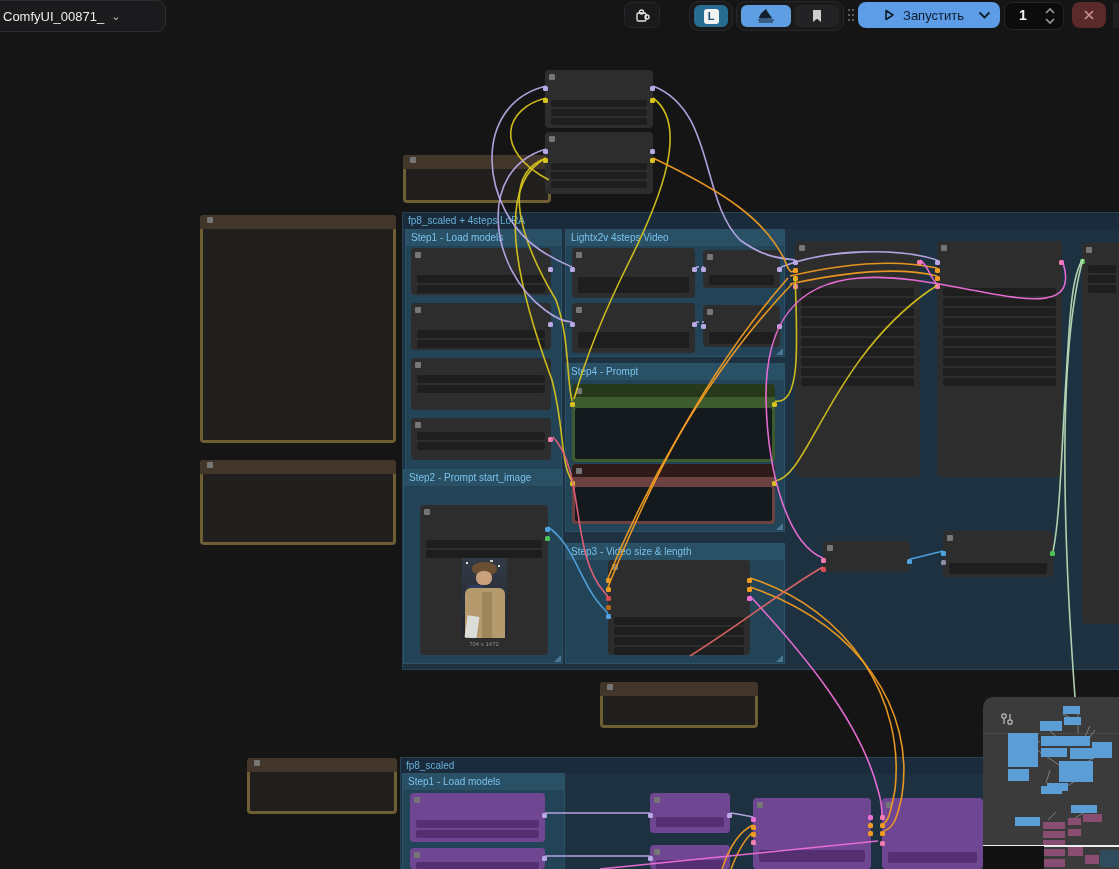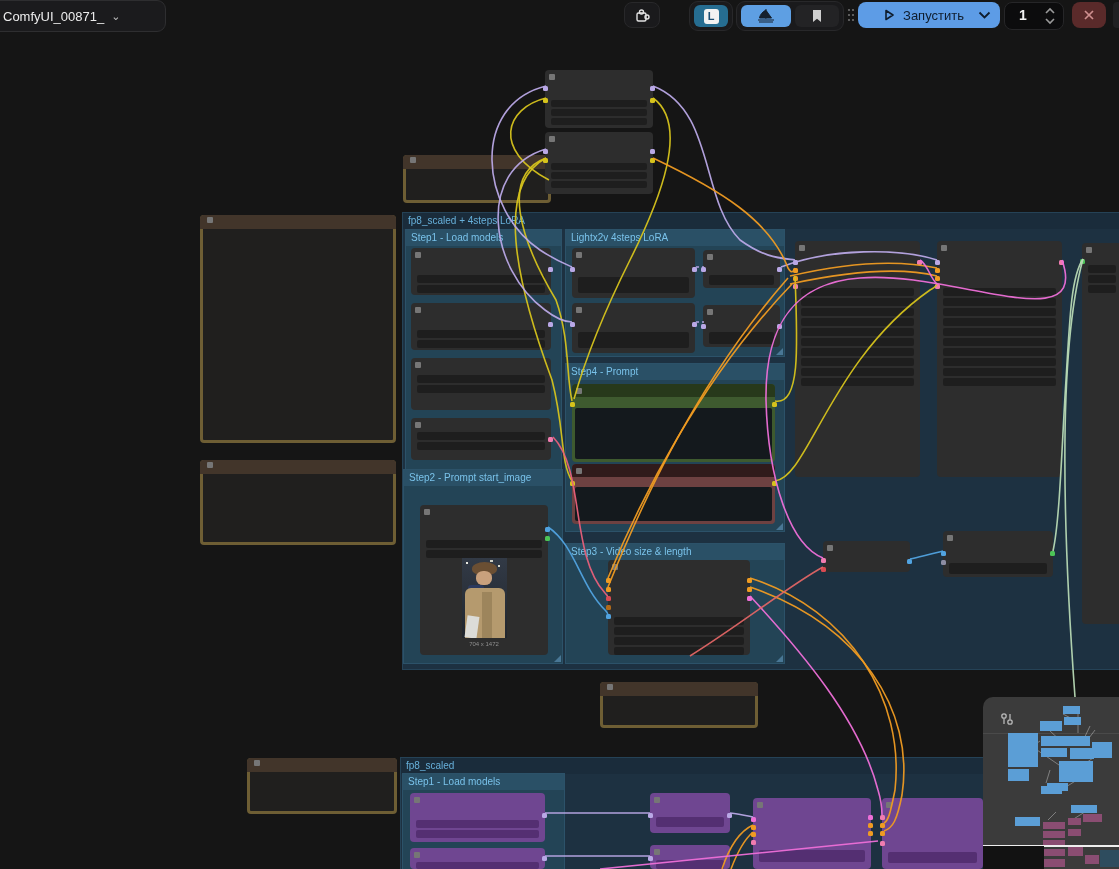--- a/index.html
+++ b/index.html
@@ -43,21 +43,21 @@
 <div id="stage">
 
   <div id="canvas-layer" class="abs" style="left:0;top:0;width:1119px;height:869px;">
       <div class="abs grp-outer" style="left: 402px; top: 212px; width: 717px; height: 456px; z-index: 1;">
         <div class="grp-title">fp8_scaled +  4steps LoRA</div>
       </div>
       <div class="abs grp-sub" style="left: 405px; top: 229px; width: 155px; height: 433px; z-index: 2;">
         <div class="grp-title">Step1 - Load models</div>
       </div>
       <div class="abs grp-sub" style="left: 565px; top: 229px; width: 218px; height: 126px; z-index: 2;">
-        <div class="grp-title">Lightx2v 4steps LoRA</div>
+        <div class="grp-title">Lightx2v 4steps Video</div>
         <div class="rsz"></div>
       </div>
       <div class="abs grp-sub" style="left: 565px; top: 363px; width: 218px; height: 167px; z-index: 2;">
         <div class="grp-title">Step4 -  Prompt</div>
         <div class="rsz"></div>
       </div>
       <div class="abs grp-sub" style="left: 403px; top: 469px; width: 158px; height: 193px; z-index: 2;">
         <div class="grp-title">Step2 - Prompt start_image</div>
         <div class="rsz"></div>
       </div>

